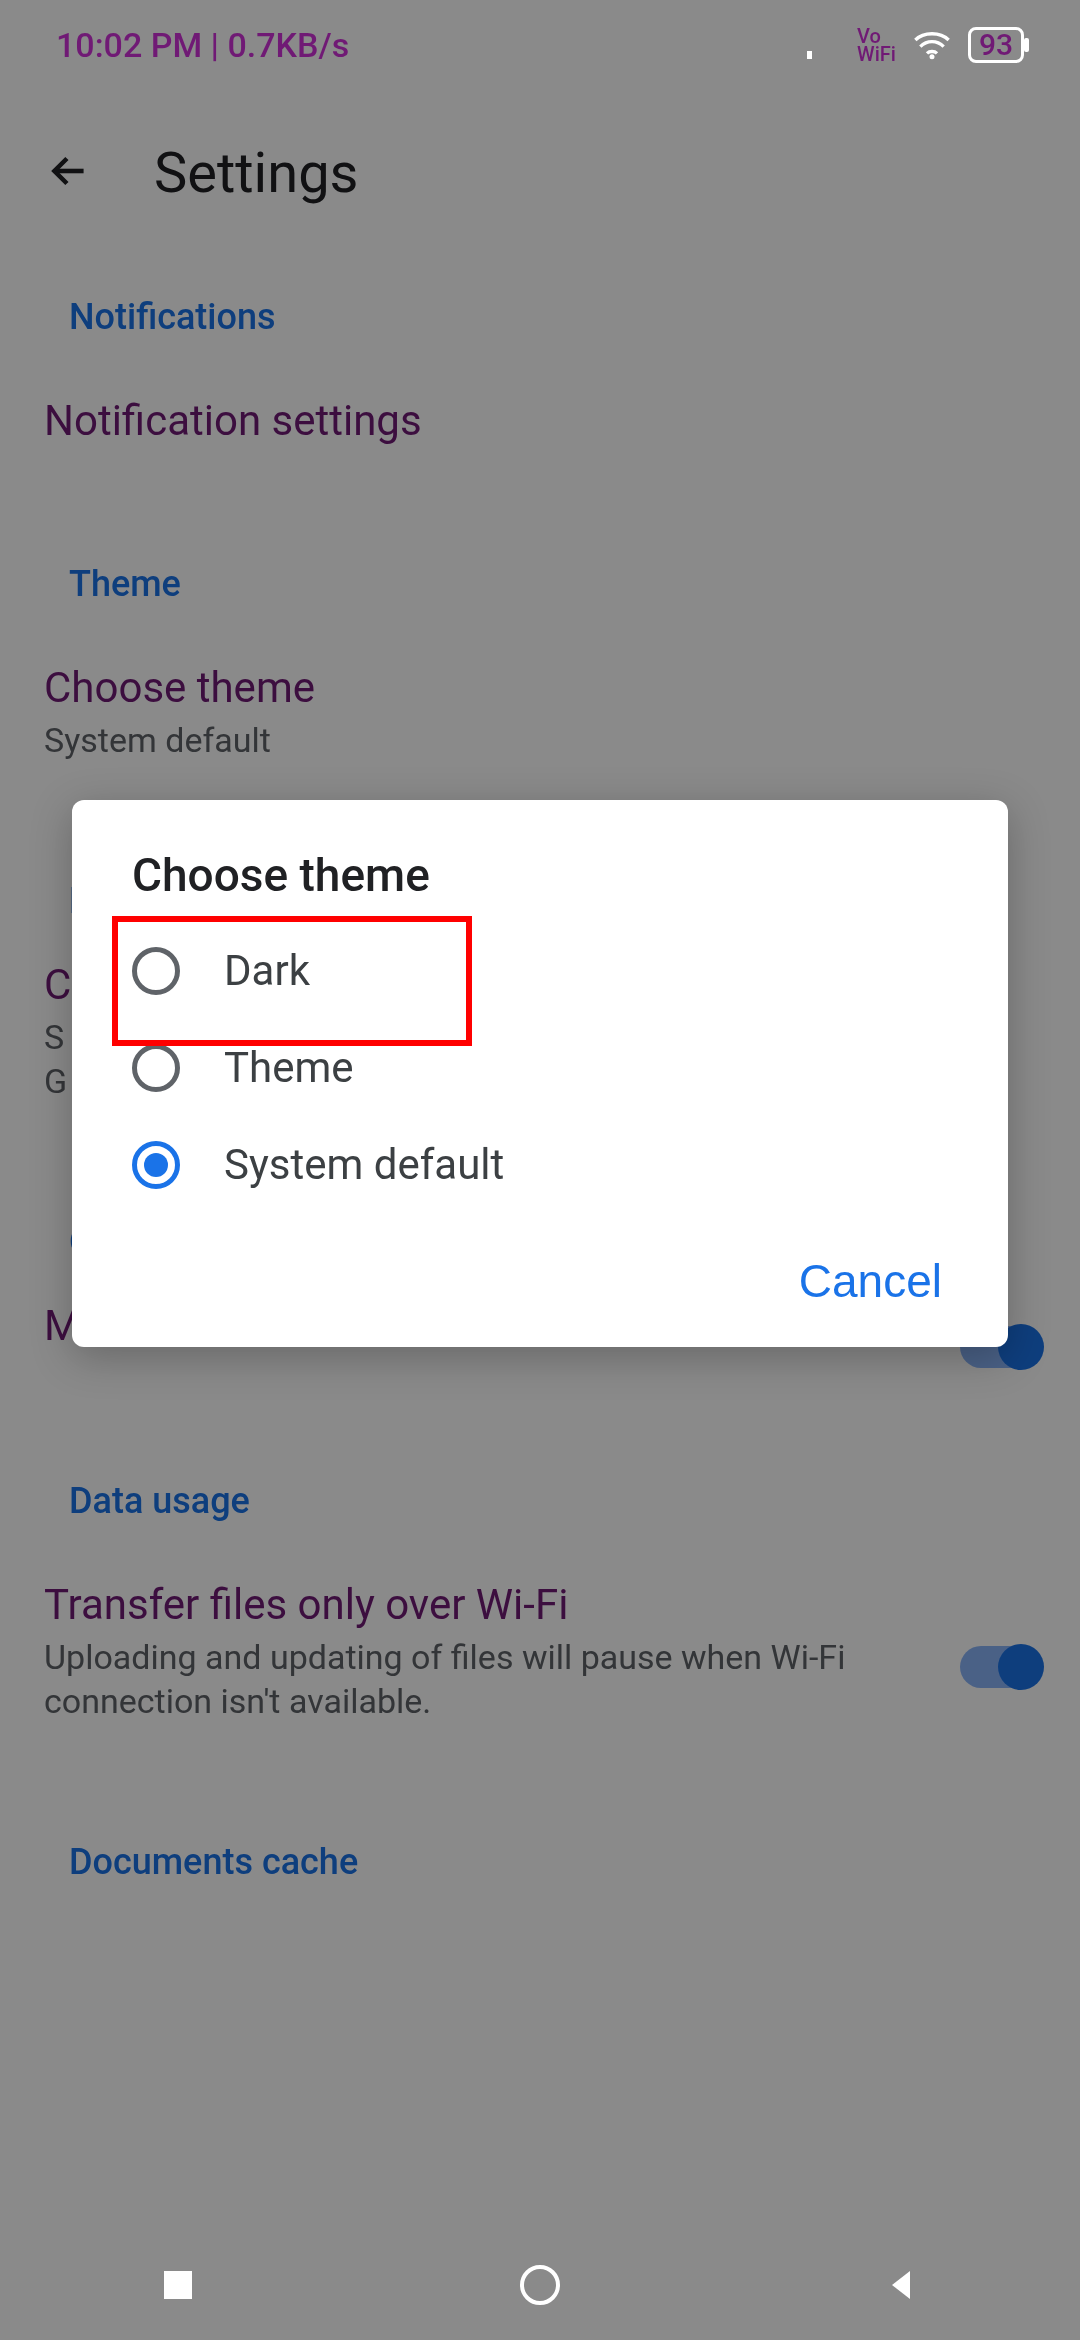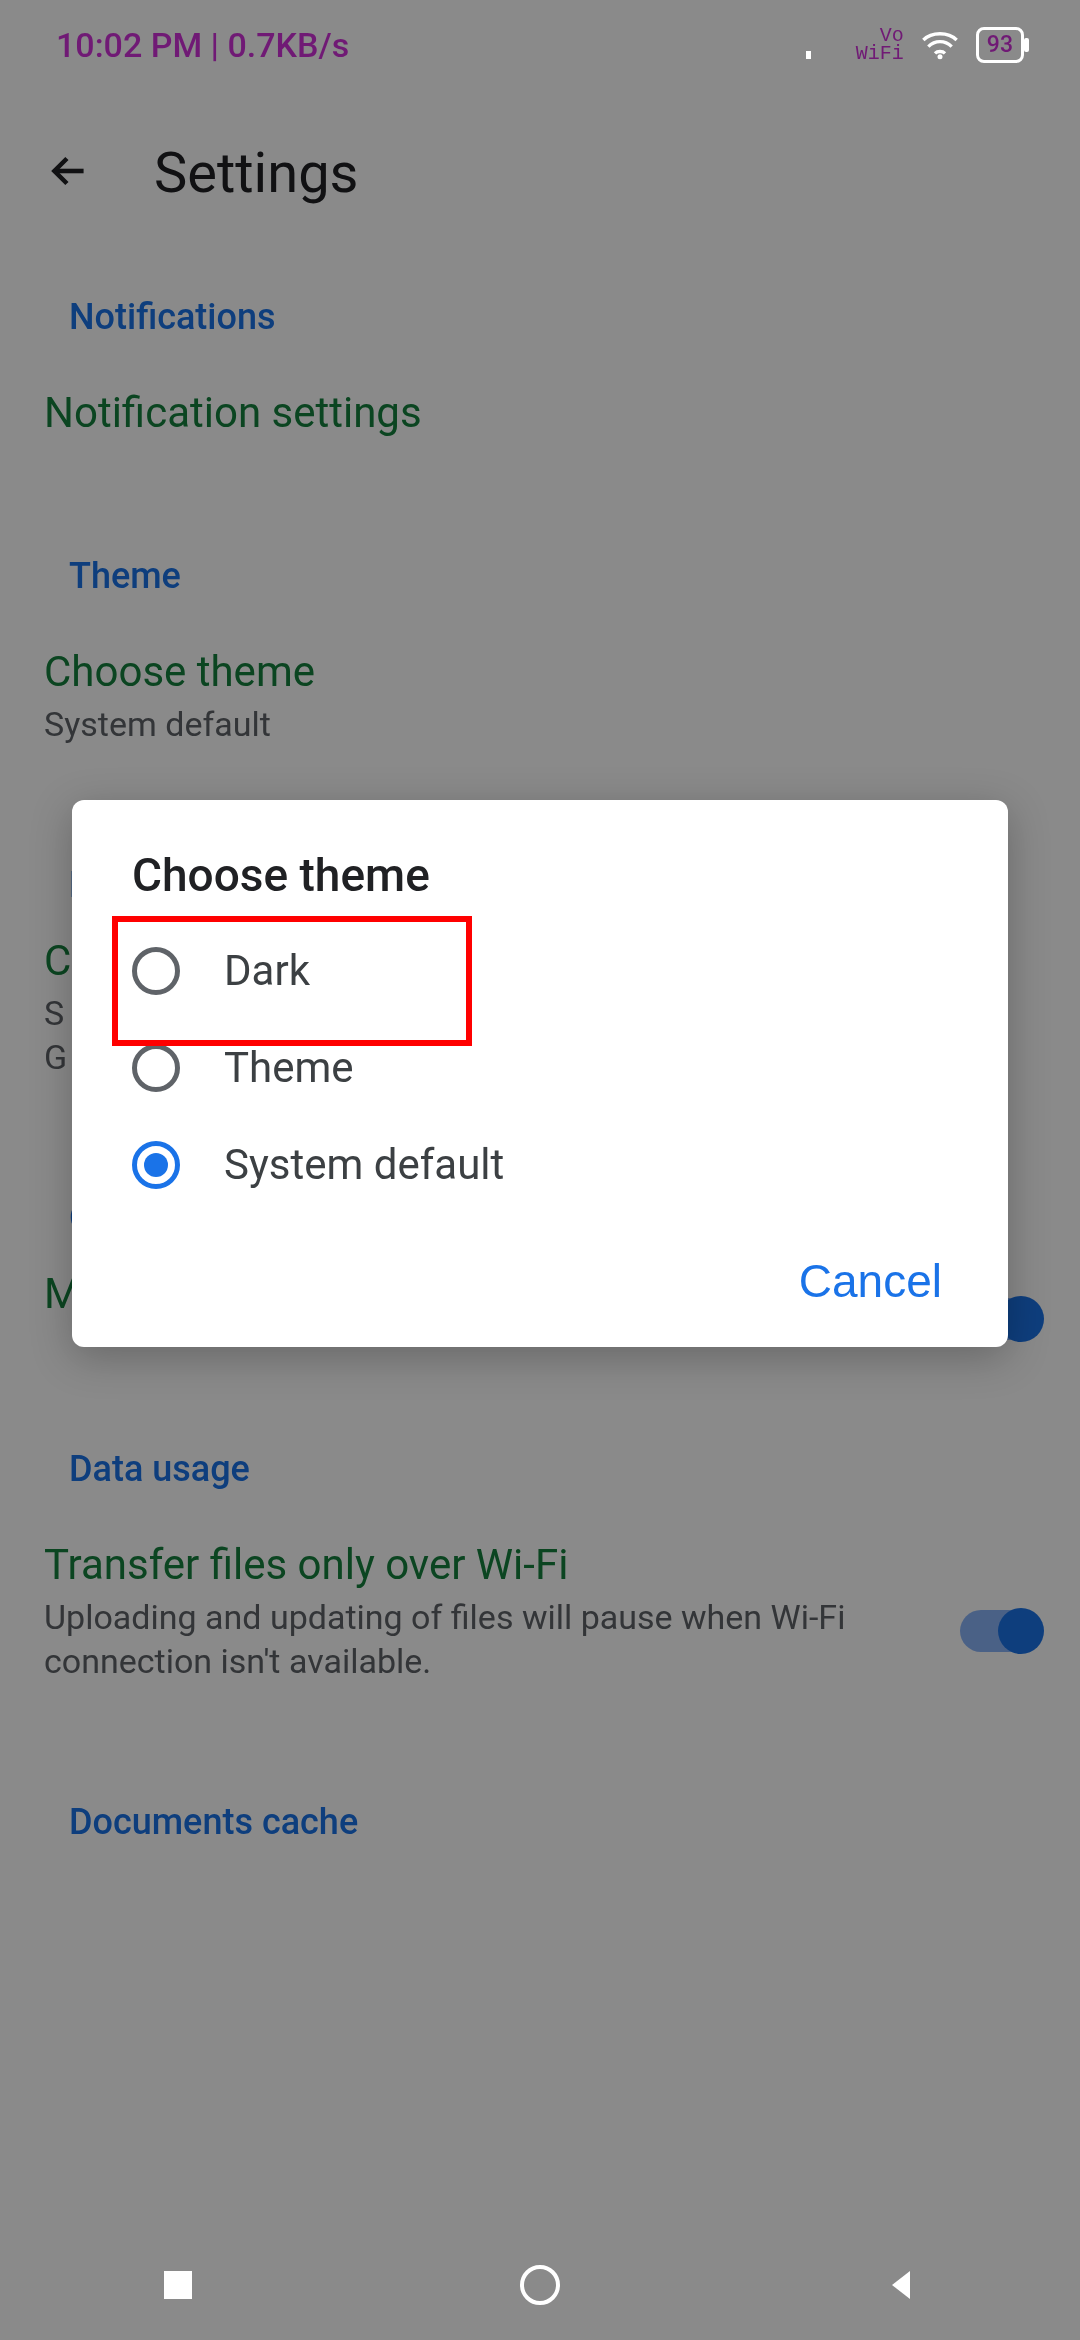--- a/index.html
+++ b/index.html
@@ -35,27 +35,27 @@
     z-index: 30;
   }
   .status-right {
     display: flex;
     align-items: center;
     gap: 16px;
   }
   .signal-icon, .wifi-icon {
     display: inline-flex;
   }
-  .vowifi { font-size: 20px; line-height: 20px; display: flex; flex-direction: column; align-items: flex-end; font-family: Liberation Mono, monospace; }
+  .vowifi { font-size: 20px; line-height: 20px; display: flex; flex-direction: column; align-items: flex-start; }
   .vowifi span { line-height: 18px; }
   .battery-box {
     border: 3px solid #ffffff;
     border-radius: 8px;
     padding: 2px 8px;
-    font-size: 23px;
+    font-size: 30px;
     line-height: 26px;
     position: relative;
   }
   .battery-cap {
     position: absolute;
     right: -8px;
     top: 8px;
     width: 5px;
     height: 14px;
     background: #ffffff;
@@ -88,21 +88,22 @@
     padding: 20px 44px 40px 44px;
     margin-left: 25px;
   }
 
   .list-item {
     padding: 10px 44px 48px 44px;
     position: relative;
   }
   .item-title {
     font-size: 42px;
-    color: #15803d;
+    color: #701a75;
+    margin-top: 8px;
   }
   .item-sub {
     font-size: 34px;
     color: #5f6368;
     line-height: 44px;
     margin-top: 6px;
     max-width: 850px;
   }
 
   .toggle {

